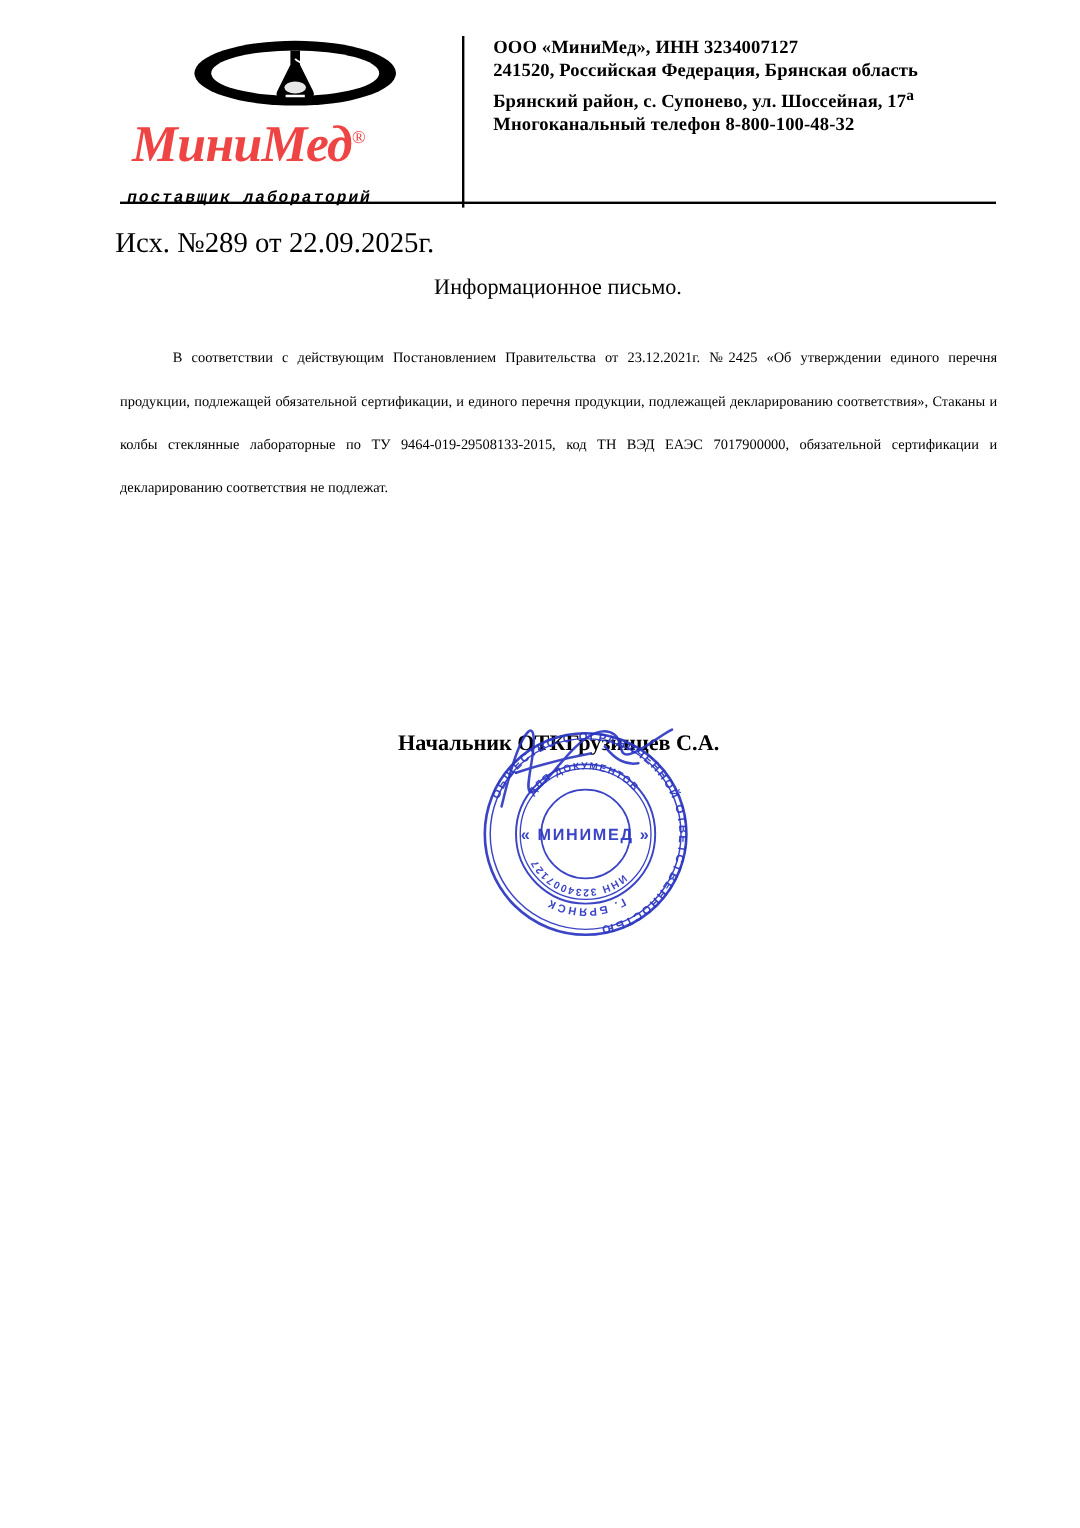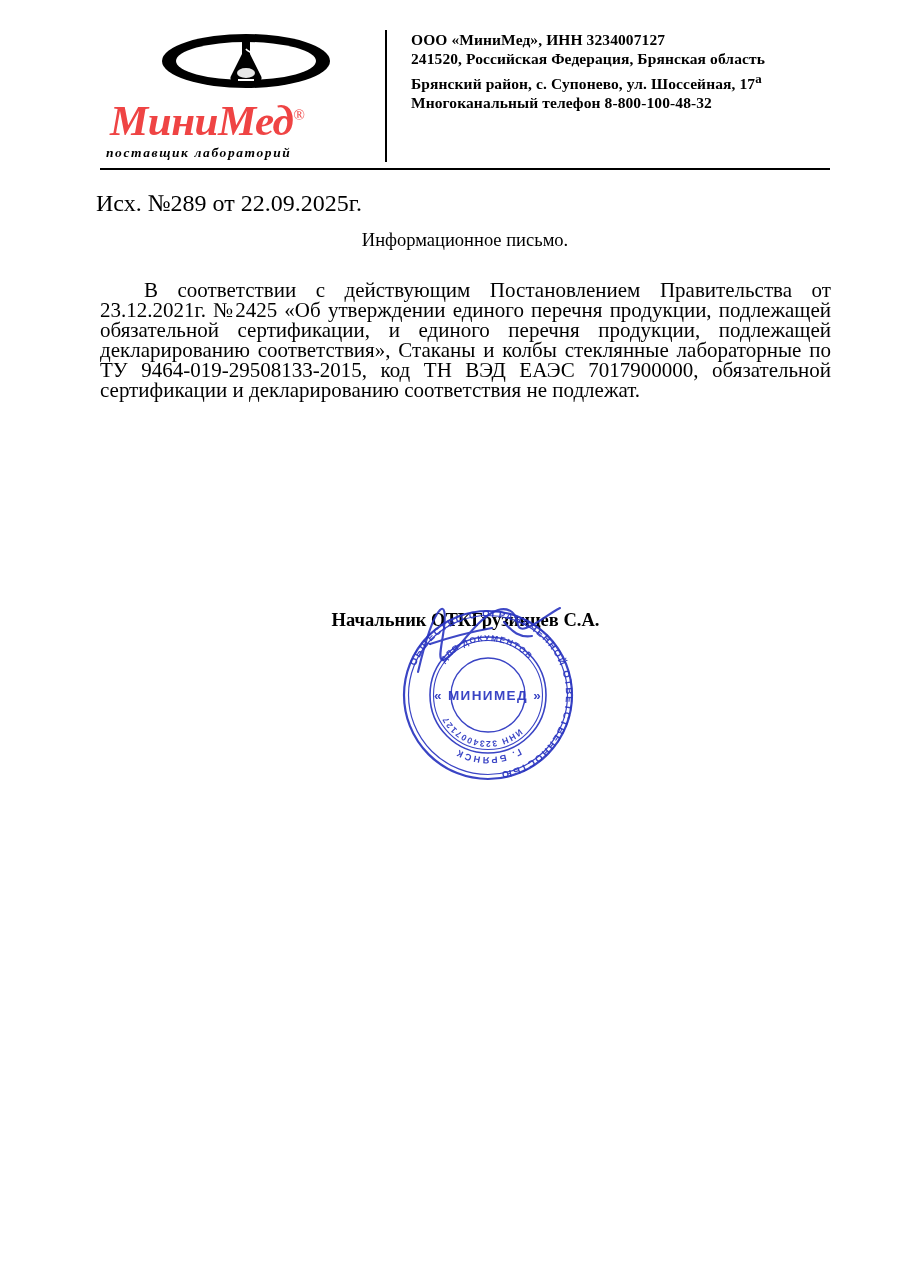--- a/index.html
+++ b/index.html
@@ -78,26 +78,26 @@
     margin-left: 10px;
     color: #ef4444;
   }
   .logo-reg {
     font-size: 15px;
     vertical-align: super;
     font-style: normal;
     font-weight: normal;
   }
   .logo-sub {
-    font-family: Liberation Serif, serif;
+    font-family: Liberation Mono, monospace;
     font-weight: bold;
     font-style: italic;
     font-size: 13.5px;
     letter-spacing: 1.6px;
-    margin-top: 1px;
+    margin-top: 14px;
     margin-left: 6px;
   }
 
   .vrule {
     width: 2px;
     background: #000;
     align-self: stretch;
     margin: 0 12px 0 0;
     min-height: 132px;
   }
@@ -141,22 +141,22 @@
     top: 230px;
     width: 730px;
     text-align: center;
     font-size: 18.5px;
   }
   .body-text {
     position: absolute;
     left: 100px;
     top: 280px;
     width: 731px;
-    font-size: 21px;
-    line-height: 20px;
+    font-size: 12px;
+    line-height: 36px;
     text-align: justify;
     text-indent: 44px;
     hyphens: none;
   }
 
   
   .sign-row {
     position: absolute;
     left: 100px;
     top: 610px;

